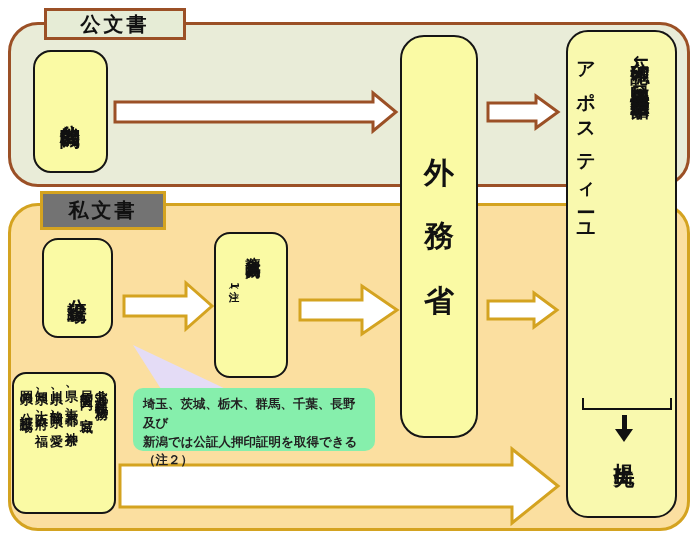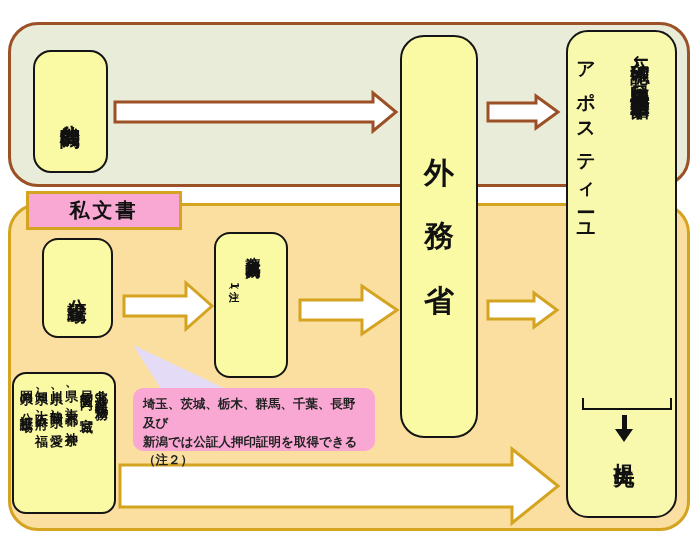--- a/index.html
+++ b/index.html
@@ -16,21 +16,21 @@
   .section-private{
     left:8px;top:203px;width:682px;height:328px;border-radius:30px;
     background:#fbdfa0;border:3px solid #d4a320;
   }
   
   .tab{
     display:flex;align-items:center;justify-content:center;
     font-size:20px;font-weight:bold;color:#111;letter-spacing:3px;
   }
   .tab-official{left:44px;top:8px;width:142px;height:32px;background:#e6ecd6;border:3px solid #9b5026;}
-  .tab-private{left:26px;top:191px;width:156px;height:39px;background:#f9a8d4;border:3px solid #d4a320;}
+  .tab-private{left:40px;top:191px;width:126px;height:39px;background:#737373;border:3px solid #d4a320;}
   
   .ybox{background:#fafaa4;border:2.6px solid #151515;}
   .box-public{left:33px;top:50px;width:75px;height:123px;border-radius:18px;display:flex;align-items:center;justify-content:center;}
   .box-mofa{left:400px;top:35px;width:78px;height:403px;border-radius:24px;display:flex;justify-content:center;align-items:flex-start;padding-top:97px;}
   .box-dest{left:566px;top:30px;width:111px;height:488px;border-radius:22px;background:#f9f9ae;}
   .box-notary{left:42px;top:238px;width:71px;height:100px;border-radius:16px;display:flex;align-items:center;justify-content:center;}
   .box-legal{left:214px;top:232px;width:74px;height:146px;border-radius:16px;}
   .box-onestop{left:12px;top:372px;width:104px;height:142px;border-radius:14px;
     display:flex;flex-direction:row-reverse;justify-content:center;gap:2px;padding-top:6px;}
   
@@ -53,21 +53,21 @@
     border-left:2.5px solid #111;border-right:2.5px solid #111;border-bottom:2.5px solid #111;
   }
   
   .darrow-stem{position:absolute;left:54px;top:383px;width:5px;height:15px;background:#111;}
   .darrow-head{
     position:absolute;left:47px;top:397px;width:0;height:0;
     border-left:9px solid transparent;border-right:9px solid transparent;border-top:13px solid #111;
   }
   
   .note-bubble{
-    left:133px;top:388px;width:242px;height:63px;border-radius:10px;background:#f9a8d4;
+    left:133px;top:388px;width:242px;height:63px;border-radius:10px;background:#86efac;
     padding:7px 10px;font-size:12.5px;font-weight:bold;color:#222;
     line-height:1.5;white-space:pre-line;
   }
   
   .onestop-label{
     left:120px;top:474px;width:396px;height:24px;display:flex;align-items:center;justify-content:center;
     font-size:17.5px;font-weight:bold;color:#e60012;letter-spacing:2px;
   }
   .arrows{left:0;top:0;width:692px;height:544px;pointer-events:none;}
 </style>
@@ -89,20 +89,23 @@
 
     <polygon points="300,300 362,300 362,286 397,310 362,334 362,320 300,320" fill="#ffffff" stroke="#d4a320" stroke-width="3" stroke-linejoin="miter"></polygon>
 
     <polygon points="488,301 534,301 534,293 557,310 534,327 534,319 488,319" fill="#ffffff" stroke="#d4a320" stroke-width="3" stroke-linejoin="miter"></polygon>
 
     <polygon points="120,465 512,465 512,449 558,486 512,523 512,507 120,507" fill="#ffffff" stroke="#d4a320" stroke-width="3" stroke-linejoin="miter"></polygon>
 
     <polygon points="133,345 230,391 168,400" fill="#e4dcf6"></polygon>
   </svg>
 
+  <div class="abs tab tab-official">
+    <span>公文書</span>
+  </div>
   <div class="abs tab tab-private">
     <span>私文書</span>
   </div>
 
   <div class="abs ybox box-public">
     <span class="vtext t-public">公的機関</span>
   </div>
 
   <div class="abs ybox box-mofa">
     <span class="vtext t-mofa">外務省</span>

